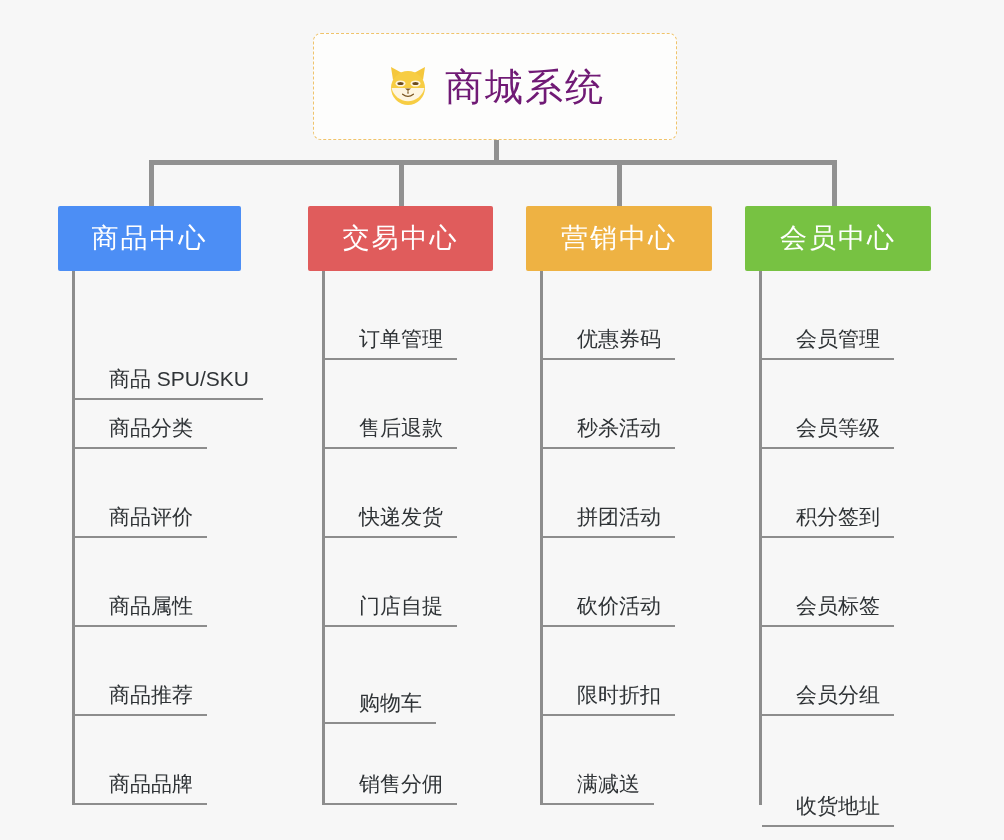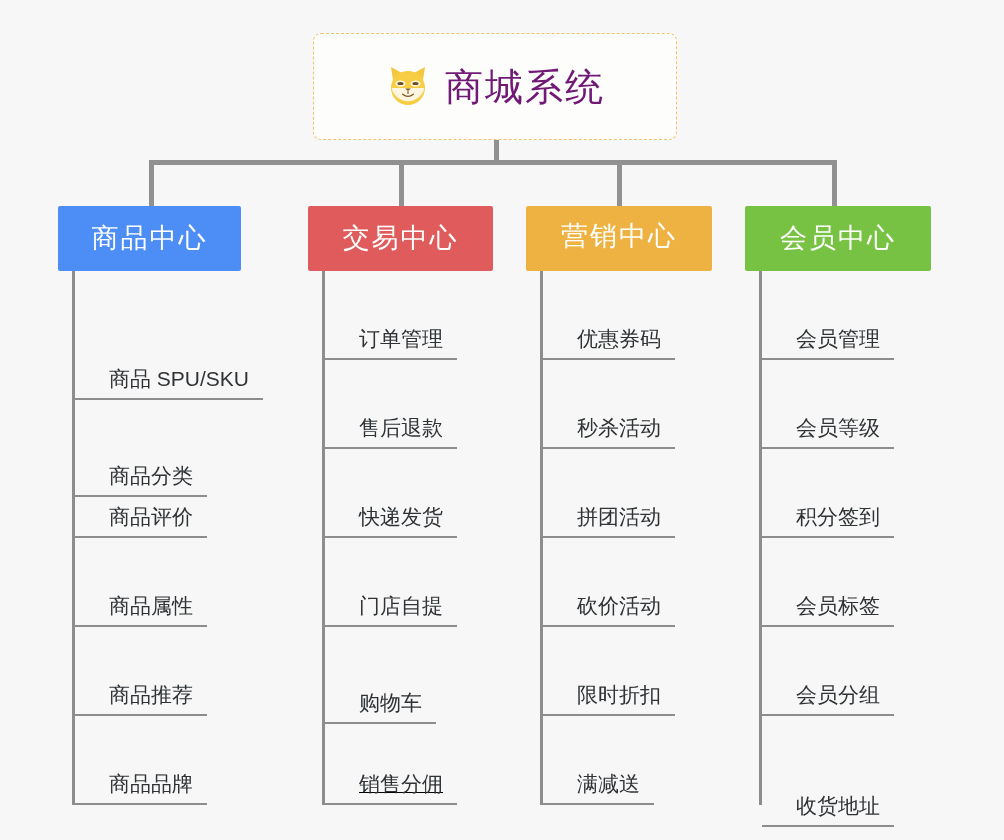--- a/index.html
+++ b/index.html
@@ -148,33 +148,33 @@
   <div class="conn conn-drop" style="left:399px"></div>
   <div class="conn conn-drop" style="left:617px"></div>
   <div class="conn conn-drop" style="left:832px"></div>
 
   <div class="cat-box" id="cat-0" style="left: 58px; width: 183px; background: rgb(76, 142, 245);">
     <span class="cat-label">商品中心</span>
   </div>
   <div class="cat-box" id="cat-1" style="left: 308px; width: 185px; background: rgb(224, 92, 92);">
     <span class="cat-label">交易中心</span>
   </div>
-  <div class="cat-box" id="cat-2" style="left: 526px; width: 186px; background: rgb(238, 178, 67); font-family: Liberation Mono, monospace;">
+  <div class="cat-box" id="cat-2" style="left: 526px; width: 186px; background: rgb(238, 178, 67);">
     <span class="cat-label">营销中心</span>
   </div>
   <div class="cat-box" id="cat-3" style="left: 745px; width: 186px; background: rgb(119, 194, 66);">
     <span class="cat-label">会员中心</span>
   </div>
 
   <div class="branch" id="branch-0" style="left:72px;">
     <div class="spine" style="height: 534px;"></div>
   <div class="leaf" style="top: 0px; margin-top: 40px;">
         <div class="leaf-inner"><span class="leaf-label">商品 SPU/SKU</span></div>
       </div>
-      <div class="leaf" style="top: 89px; margin-top: 48px;">
+      <div class="leaf" style="top: 89px;">
         <div class="leaf-inner"><span class="leaf-label">商品分类</span></div>
       </div>
       <div class="leaf" style="top: 178px;">
         <div class="leaf-inner"><span class="leaf-label">商品评价</span></div>
       </div>
       <div class="leaf" style="top: 267px;">
         <div class="leaf-inner"><span class="leaf-label">商品属性</span></div>
       </div>
       <div class="leaf" style="top: 356px;">
         <div class="leaf-inner"><span class="leaf-label">商品推荐</span></div>
@@ -193,21 +193,21 @@
       </div>
       <div class="leaf" style="top: 178px;">
         <div class="leaf-inner"><span class="leaf-label">快递发货</span></div>
       </div>
       <div class="leaf" style="top: 267px;">
         <div class="leaf-inner"><span class="leaf-label">门店自提</span></div>
       </div>
       <div class="leaf" style="top: 356px; margin-top: 8px;">
         <div class="leaf-inner"><span class="leaf-label">购物车</span></div>
       </div>
-      <div class="leaf" style="top: 445px; text-decoration: underline;">
+      <div class="leaf" style="top: 445px;">
         <div class="leaf-inner"><span class="leaf-label">销售分佣</span></div>
       </div>
     </div>
   <div class="branch" id="branch-2" style="left:540px;">
     <div class="spine" style="height: 534px;"></div>
   <div class="leaf" style="top: 0px;">
         <div class="leaf-inner"><span class="leaf-label">优惠券码</span></div>
       </div>
       <div class="leaf" style="top: 89px;">
         <div class="leaf-inner"><span class="leaf-label">秒杀活动</span></div>

